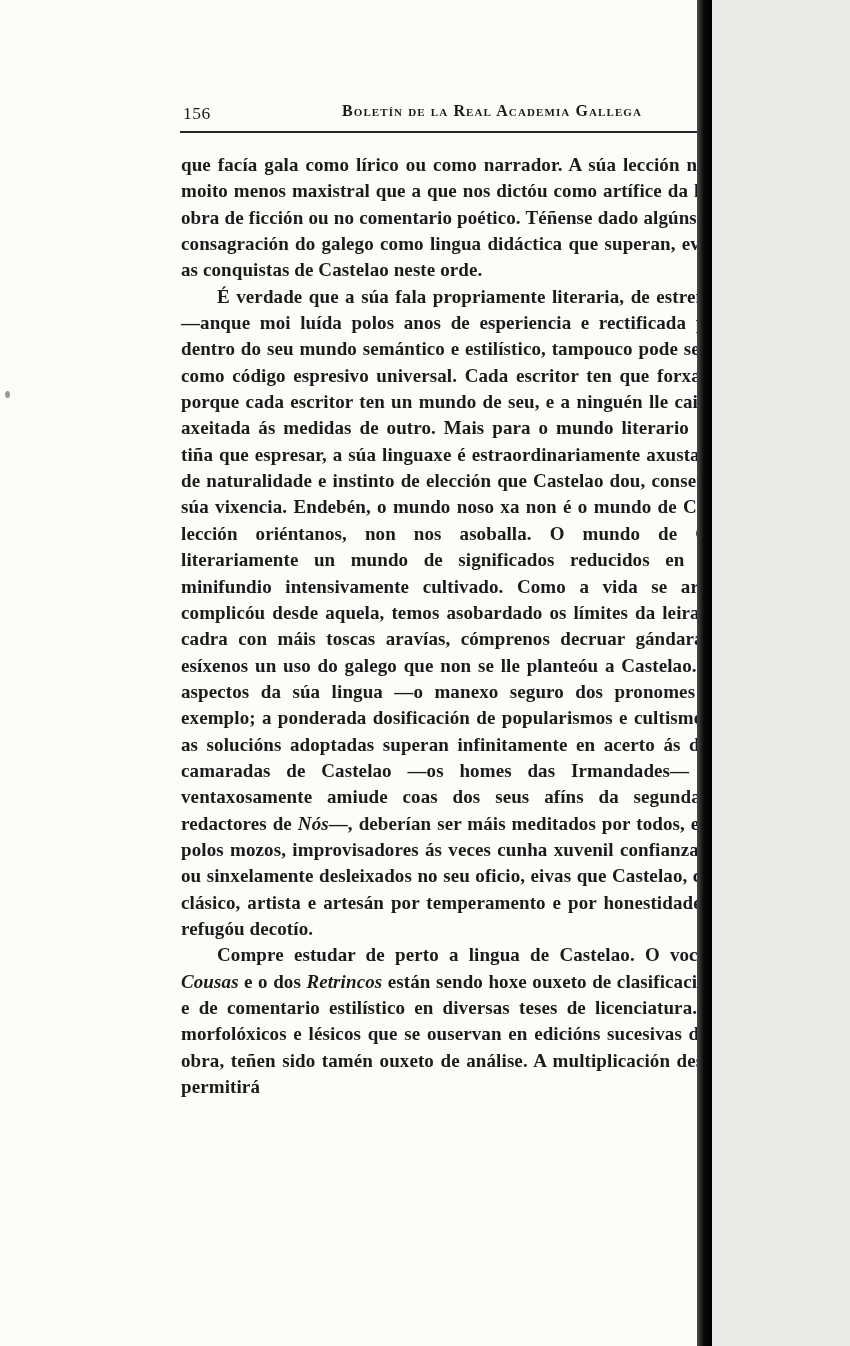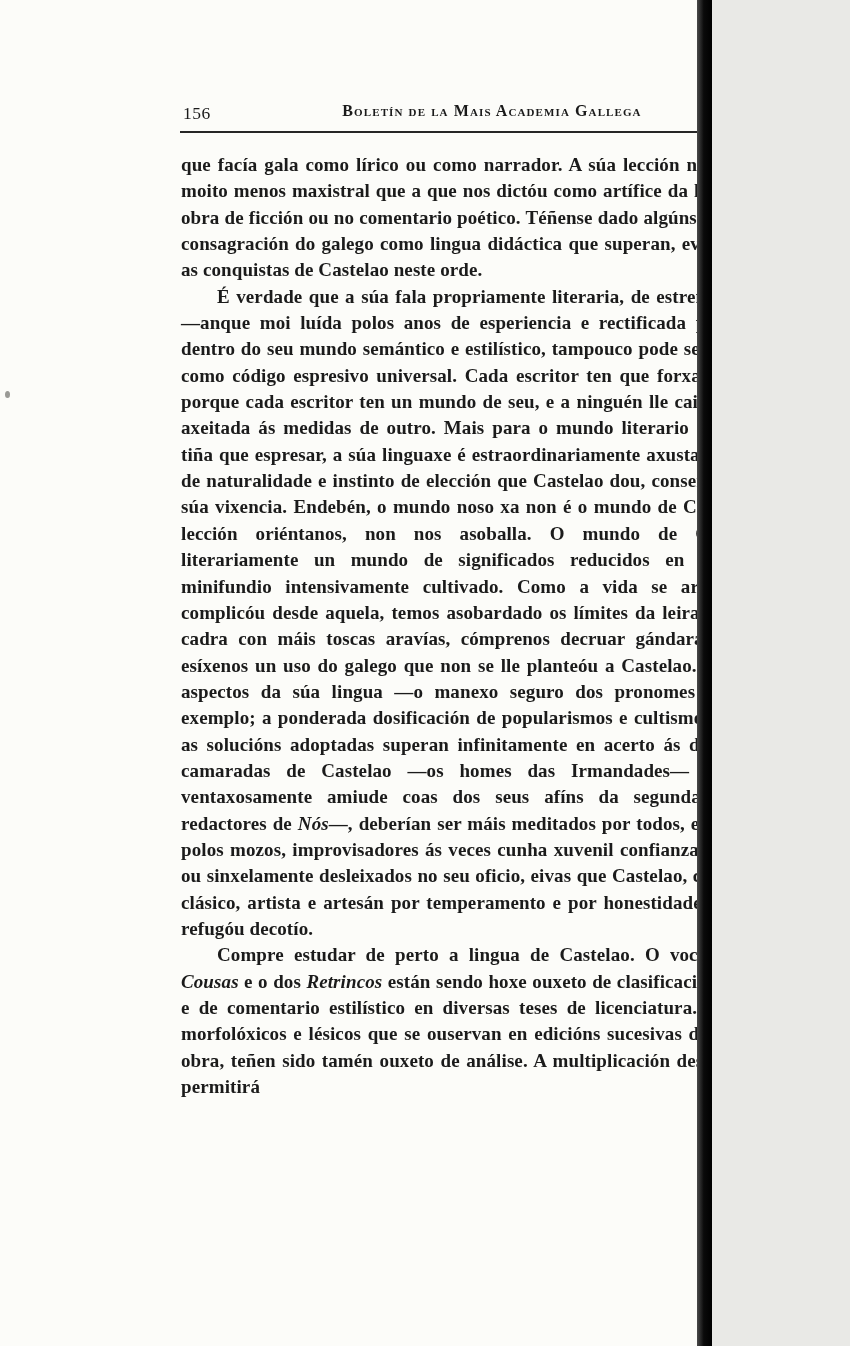--- a/index.html
+++ b/index.html
@@ -82,21 +82,21 @@
     border-radius: 50%;
     background: #9a9a96;
   }
 </style>
 </head>
 <body>
 
 <div class="page">
   <header class="page-header">
     <span class="page-number">156</span>
-    <span class="header-title">Boletín de la Mais Academia Gallega</span>
+    <span class="header-title">Boletín de la Real Academia Gallega</span>
   </header>
   <div class="header-rule"></div>
   <main class="text-body">
       <p class="para"><span>que facía gala como lírico ou como narrador. A súa lección neste campo é moito menos maxistral que a que nos dictóu como artífice da língua na súa obra de ficción ou no comentario poético. Téñense dado algúns pasos para a consagración do galego como lingua didáctica que superan, evidentemente, as conquistas de Castelao neste orde.</span></p>
       <p class="para indent"><span>É verdade que a súa fala propriamente literaria, de estrema coerencia —anque moi luída polos anos de esperiencia e rectificada por miudo— dentro do seu mundo semántico e estilístico, tampouco pode servir sin máis como código espresivo universal. Cada escritor ten que forxar a súa fala, porque cada escritor ten un mundo de seu, e a ninguén lle cai ben a roupa axeitada ás medidas de outro. Mais para o mundo literario que Castelao tiña que espresar, a súa linguaxe é estraordinariamente axustada. A lección de naturalidade e instinto de elección que Castelao dou, conserva sempre a súa vixencia. Endebén, o mundo noso xa non é o mundo de Castelao, e esa lección oriéntanos, non nos asoballa. O mundo de Castelao foi literariamente un mundo de significados reducidos en número, un minifundio intensivamente cultivado. Como a vida se arrequentóu e complicóu desde aquela, temos asobardado os límites da leira, e, anque se cadra con máis toscas aravías, cómprenos decruar gándara nova. Esto esíxenos un uso do galego que non se lle planteóu a Castelao. Mais moitos aspectos da súa lingua —o manexo seguro dos pronomes átonos, por exemplo; a ponderada dosificación de popularismos e cultismos—, nos que as solucións adoptadas superan infinitamente en acerto ás dos primeiros camaradas de Castelao —os homes das Irmandades— e compiten ventaxosamente amiude coas dos seus afíns da segunda hora —os redactores de </span><i>Nós</i><span>—, deberían ser máis meditados por todos, especialmente polos mozos, improvisadores ás veces cunha xuvenil confianza no seu estro ou sinxelamente desleixados no seu oficio, eivas que Castelao, como escritor clásico, artista e artesán por temperamento e por honestidade profesional, refugóu decotío.</span></p>
       <p class="para indent"><span>Compre estudar de perto a lingua de Castelao. O vocabulario das </span><i>Cousas</i><span> e o dos </span><i>Retrincos</i><span> están sendo hoxe ouxeto de clasificación semántica e de comentario estilístico en diversas teses de licenciatura. Os cambios morfolóxicos e lésicos que se ouservan en edicións sucesivas dunha mesma obra, teñen sido tamén ouxeto de análise. A multiplicación destes traballos permitirá</span></p>
     </main>
   <div class="scan-speck"></div>
   <div class="scan-edge"></div>
 </div>

